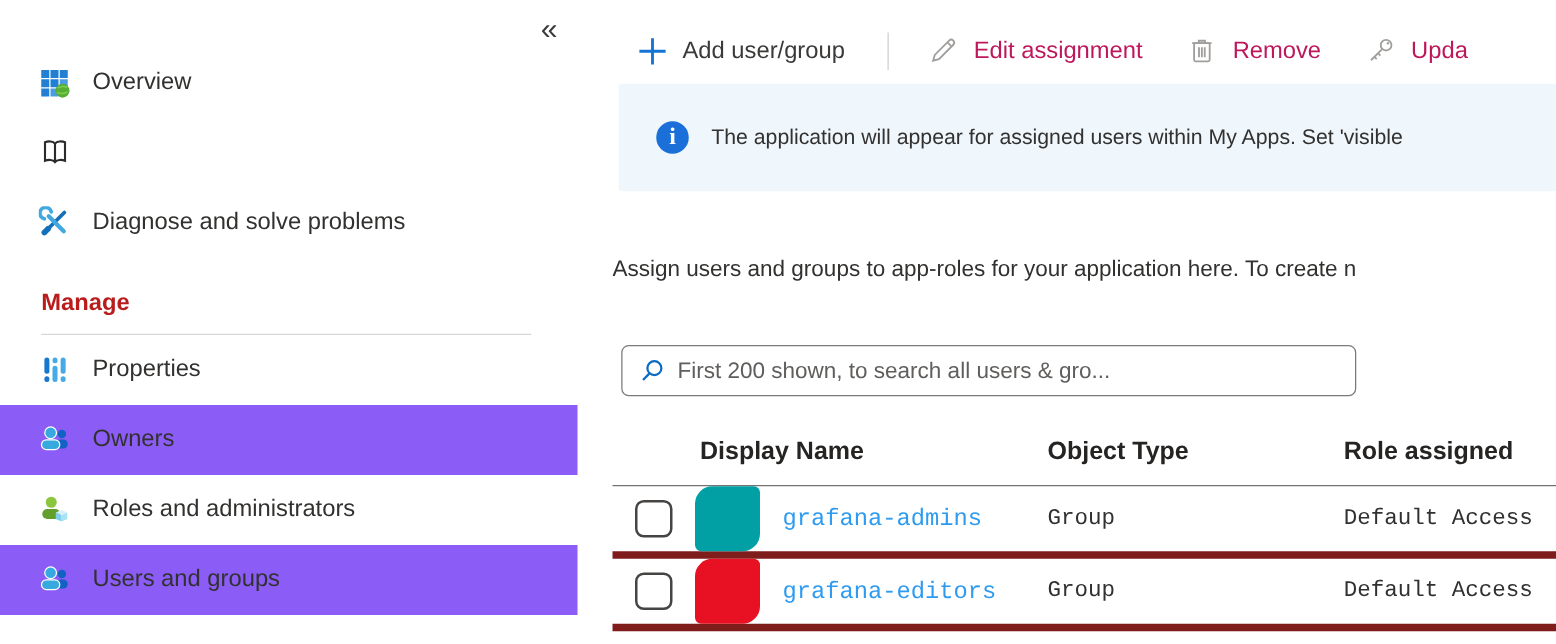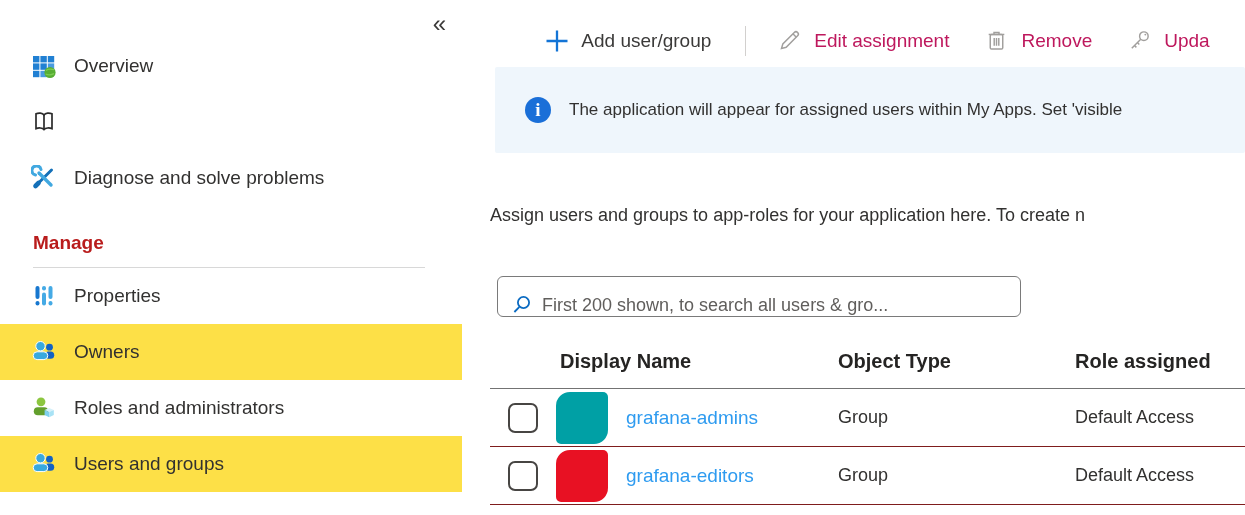--- a/index.html
+++ b/index.html
@@ -5,60 +5,60 @@
   * { margin:0; padding:0; box-sizing:border-box; }
   html,body { width:1245px; height:515px; overflow:hidden; background:#fff;
     font-family:"Liberation Sans","DejaVu Sans",sans-serif; color:#323130; }
 
   
   .sidebar { position:absolute; left:0; top:0; width:462px; height:515px; background:#fff; }
   .collapse-btn { position:absolute; top:12px; right:16px; font-size:24px; color:#3b3a39;
     cursor:pointer; line-height:1; }
   .side-nav { padding-top:38px; }
   .side-item { height:56px; display:flex; align-items:center; padding-left:30px; cursor:pointer; }
-  .side-item.selected { background:#fde047; }
+  .side-item.selected { background:#8b5cf6; }
   .side-icon { width:27px; height:27px; flex:0 0 27px; display:flex; align-items:center; justify-content:center; }
   .side-label { margin-left:17px; font-size:19px; color:#323130; white-space:nowrap; }
   .manage-block { margin-top:26px; }
   .manage-title { padding-left:33px; font-size:19px; font-weight:700; color:#b91c1c; }
   .manage-divider { margin:13px 0 0 33px; width:392px; height:1px; background:#d8d8d8; }
 
   
   .main { position:absolute; left:490px; top:0; width:755px; height:515px; }
 
-  .toolbar { height:67px; display:flex; align-items:center; padding:14px 0 0 18px;justify-content:center; }
+  .toolbar { height:67px; display:flex; align-items:center; padding:14px 0 0 18px; }
   .tb-btn { display:flex; align-items:center; white-space:nowrap; cursor:pointer; }
   .tb-btn .tb-ic { width:27px; height:27px; display:flex; align-items:center; justify-content:center; }
   .tb-btn .tb-label { margin-left:11px; font-size:19px; }
   .tb-btn.enabled .tb-label { color:#3b3a39; }
   .tb-btn.disabled .tb-label { color:#be185d; }
   .tb-sep { width:1px; height:30px; background:#d2d0ce; margin:0 30px 0 34px; }
   .tb-gap { width:34px; flex:0 0 34px; }
 
   .banner { margin-left:5px; width:750px; height:86px; background:#eff6fc; border-radius:2px;
     display:flex; align-items:center; }
   .info-icon { width:26px; height:26px; border-radius:50%; background:#1a6fd8; color:#fff;
     margin-left:30px; flex:0 0 26px; display:flex; align-items:center; justify-content:center;
     font-family:"Liberation Serif","DejaVu Serif",serif; font-weight:700; font-size:19px; }
   .banner-text { margin-left:18px; font-size:17px; color:#323130; white-space:nowrap; overflow:hidden; }
 
   .description { margin-top:51px; font-size:18px; line-height:23px; color:#323130; white-space:nowrap; overflow:hidden; }
 
-  .search-box { margin:49px 0 0 7px; width:524px; height:41px; border:1.5px solid #7a7a7a;
-    border-radius:6px; display:flex; align-items:flex-end; background:#fff; }
+  .search-box { margin:49px 0 0 7px; width:588px; height:41px; border:1.5px solid #7a7a7a;
+    border-radius:6px; display:flex; align-items:center; background:#fff; }
   .search-ic { margin-left:13px; flex:0 0 22px; display:flex; }
   .search-input { border:none; outline:none; flex:1; font-size:18px; color:#323130;
     font-family:inherit; margin-left:9px; background:transparent; }
   .search-input::placeholder { color:#605e5c; opacity:1; }
 
   .table { margin-top:18px; }
   .tgrid { display:grid; grid-template-columns:48px 282px 237px 1fr; padding-left:18px; align-items:center; }
   .thead { height:54px; border-bottom:1px solid #737373; font-weight:700; font-size:20px; color:#252423; }
   .thead .hc-name { padding-left:4px; }
-  .trow { height:58px; border-bottom:1px solid #7f1d1d; }
+  .trow { height:58px; border-bottom:6px solid #7f1d1d;font-family:Liberation Mono, monospace; }
   .checkbox { width:30px; height:30px; border:2px solid #474543; border-radius:7px; background:#fff; cursor:pointer; }
   .cell-name { display:flex; align-items:center; height:100%; }
   .avatar { width:52px; height:52px; border-radius:14px 5px 14px 5px; flex:0 0 52px; }
   .link { margin-left:18px; font-size:19px; color:#2e9bf0; text-decoration:none; cursor:pointer; white-space:nowrap; }
   .cell-type, .cell-role { font-size:18px; color:#323130; white-space:nowrap; }
 </style>
 </head>
 <body>
 
 <div class="sidebar">

